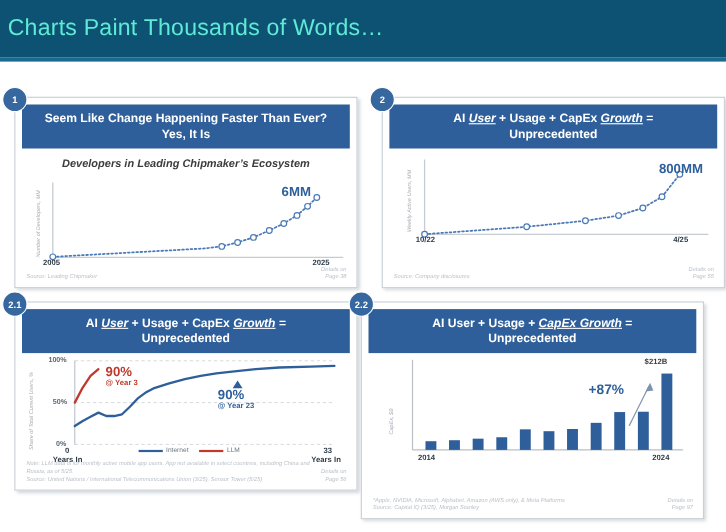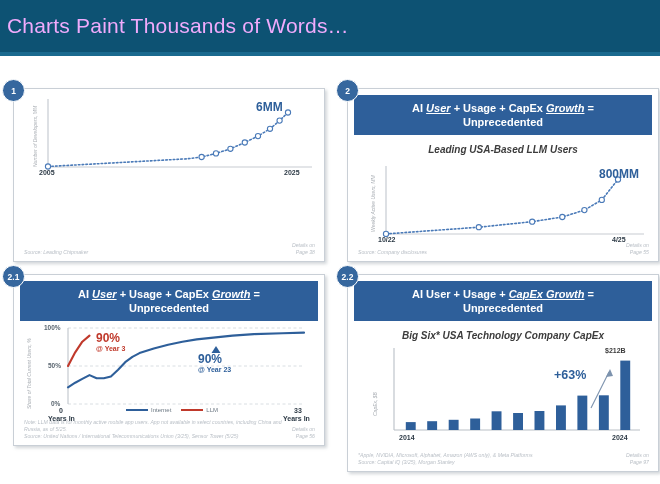--- a/index.html
+++ b/index.html
@@ -11,21 +11,21 @@
   }
 
   
   #top-banner {
     position: absolute; left: 0; top: 0;
     width: 660px; height: 52px;
     background: #0d5273;
     display: flex; align-items: center;
   }
   #top-banner .title {
-    color: #f0abfc;
+    color: #5eead4;
     font-size: 21px;
     font-weight: 400;
     letter-spacing: .2px;
     padding-left: 7px;
     white-space: nowrap;
   }
   #banner-underline {
     position: absolute; left: 0; top: 52px;
     width: 660px; height: 4px;
     background: #1a6a8f;
@@ -35,21 +35,21 @@
   .quad {
     position: absolute;
     width: 312px; height: 174px;
     background: #ffffff;
     border: 1px solid #c9cfd6;
     box-shadow: 2px 2px 3px rgba(130,140,150,.35);
   }
   #quad-1  { left: 13px;  top: 88px;  }
   #quad-2  { left: 347px; top: 88px;  }
   #quad-21 { left: 13px;  top: 274px; height: 172px; }
-  #quad-22 { left: 347px; top: 274px; height: 198px; }
+  #quad-22 { left: 328px; top: 274px; height: 198px; }
 
   
   .badge {
     position: absolute; left: -12px; top: -10px;
     width: 23px; height: 23px; border-radius: 50%;
     background: #36679e;
     border: 1.5px solid #ffffff;
     color: #ffffff; font-size: 8.5px; font-weight: bold;
     display: flex; align-items: center; justify-content: center;
     z-index: 5;
@@ -129,20 +129,22 @@
 </head>
 <body>
 
 <div id="top-banner">
   <div class="title">Charts Paint Thousands of Words…</div>
 </div>
 <div id="banner-underline"></div>
 
 <div class="quad" id="quad-1">
   <div class="badge">1</div>
+  <div class="qhead">Seem Like Change Happening Faster Than Ever?<br>Yes, It Is</div>
+  <div class="qsub">Developers in Leading Chipmaker’s Ecosystem</div>
 
   <div class="chart-wrap" style="height:92px;">
     <div class="ylabel" style="left:10px; top:76px;">Number of Developers, MM</div>
     <svg width="296" height="92" viewBox="0 0 296 92">
       <line x1="26" y1="8" x2="26" y2="76" stroke="#c7ccd2" stroke-width="1.2"></line>
       <line x1="26" y1="76" x2="290" y2="76" stroke="#c7ccd2" stroke-width="1.2"></line>
       <polyline id="l1-path" fill="none" stroke="#4a7ab8" stroke-width="1.6" stroke-dasharray="1.6 2.2" stroke-linecap="round" points="26.0,75.5 165.2,67.8 179.6,66.0 194.0,62.4 208.4,57.8 222.8,51.5 236.0,45.1 248.0,37.8 257.6,29.6 266.0,21.5"></polyline>
       <g id="l1-dots">
           <circle cx="26.0" cy="75.5" r="2.6" fill="#ffffff" stroke="#4a7ab8" stroke-width="1.1"></circle>
           <circle cx="179.6" cy="66.0" r="2.6" fill="#ffffff" stroke="#4a7ab8" stroke-width="1.1"></circle>
@@ -160,21 +162,20 @@
     <div class="callout" style="left:234px; top:9px;">6MM</div>
   </div>
 
   <div class="qfoot">Source: Leading Chipmaker</div>
   <div class="qpage">Details on<br>Page 38</div>
 </div>
 
 <div class="quad" id="quad-2">
   <div class="badge">2</div>
   <div class="qhead">AI <u>User</u> + Usage + CapEx <u>Growth</u> =<br>Unprecedented</div>
-  <div class="qsub">Leading USA-Based LLM Users</div>
 
   <div class="chart-wrap" style="height:92px;">
     <div class="ylabel" style="left:14px; top:74px;">Weekly Active Users, MM</div>
     <svg width="296" height="92" viewBox="0 0 296 92">
       <line x1="30" y1="8" x2="30" y2="76" stroke="#c7ccd2" stroke-width="1.2"></line>
       <line x1="30" y1="76" x2="288" y2="76" stroke="#c7ccd2" stroke-width="1.2"></line>
       <polyline id="l2-path" fill="none" stroke="#4a7ab8" stroke-width="1.6" stroke-dasharray="1.6 2.2" stroke-linecap="round" points="30.0,75.9 122.8,69.2 176.2,63.7 206.3,59.0 228.4,52.1 245.8,41.9 262.0,21.5"></polyline>
       <g id="l2-dots">
           <circle cx="30.0" cy="75.9" r="2.6" fill="#ffffff" stroke="#4a7ab8" stroke-width="1.1"></circle>
           <circle cx="122.8" cy="69.2" r="2.6" fill="#ffffff" stroke="#4a7ab8" stroke-width="1.1"></circle>
@@ -246,21 +247,20 @@
   <div class="qfoot" style="bottom:5px; max-width:258px;">
     <div>Note: LLM data is for monthly active mobile app users. App not available in select countries, including China and Russia, as of 5/25.</div>
     <div>Source: United Nations / International Telecommunications Union (3/25), Sensor Tower (5/25)</div>
   </div>
   <div class="qpage">Details on<br>Page 56</div>
 </div>
 
 <div class="quad" id="quad-22">
   <div class="badge">2.2</div>
   <div class="qhead">AI User + Usage + <u>CapEx Growth</u> =<br>Unprecedented</div>
-  <div class="qsub">Big Six* USA Technology Company CapEx</div>
 
   <div class="chart-wrap" style="height:108px;">
     <div class="ylabel" style="left:16px; top:72px;">CapEx, $B</div>
     <svg width="296" height="108" viewBox="0 0 296 108">
       <line x1="38" y1="4" x2="38" y2="86" stroke="#b9bfc6" stroke-width="1.1"></line>
       <line x1="38" y1="86" x2="284" y2="86" stroke="#b9bfc6" stroke-width="1.1"></line>
       <g id="bars-capex">
           <rect x="49.8" y="78.1" width="9.9" height="7.9" fill="#2e5f9a"></rect>
           <rect x="71.2" y="77.2" width="9.9" height="8.8" fill="#2e5f9a"></rect>
           <rect x="92.7" y="75.8" width="9.9" height="10.2" fill="#2e5f9a"></rect>
@@ -269,21 +269,21 @@
           <rect x="157.1" y="69.0" width="9.9" height="17.0" fill="#2e5f9a"></rect>
           <rect x="178.5" y="67.0" width="9.9" height="19.0" fill="#2e5f9a"></rect>
           <rect x="200.0" y="61.4" width="9.9" height="24.6" fill="#2e5f9a"></rect>
           <rect x="221.4" y="51.6" width="9.9" height="34.4" fill="#2e5f9a"></rect>
           <rect x="242.9" y="51.3" width="9.9" height="34.7" fill="#2e5f9a"></rect>
           <rect x="264.3" y="16.6" width="9.9" height="69.4" fill="#2e5f9a"></rect>
         </g>
       <path d="M235,64 L253,28" stroke="#7d93ae" stroke-width="1.1" fill="none"></path>
       <polygon points="254,25 250,33 257,32" fill="#7d93ae"></polygon>
     </svg>
-    <div class="callout" style="left:198px; top:24px; font-size:12.5px;">+63%</div>
+    <div class="callout" style="left:198px; top:24px; font-size:12.5px;">+87%</div>
     <div style="position:absolute; left:249px; top:3px; font-size:7px; font-weight:bold; color:#3c3c3c;">$212B</div>
     <div class="axis-tick" style="left:43px; top:90px;">2014</div>
     <div class="axis-tick" style="left:256px; top:90px;">2024</div>
   </div>
 
   <div class="qfoot" style="bottom:5px; max-width:250px;">
     <div>*Apple, NVIDIA, Microsoft, Alphabet, Amazon (AWS only), &amp; Meta Platforms</div>
     <div>Source: Capital IQ (3/25), Morgan Stanley</div>
   </div>
   <div class="qpage">Details on<br>Page 97</div>

